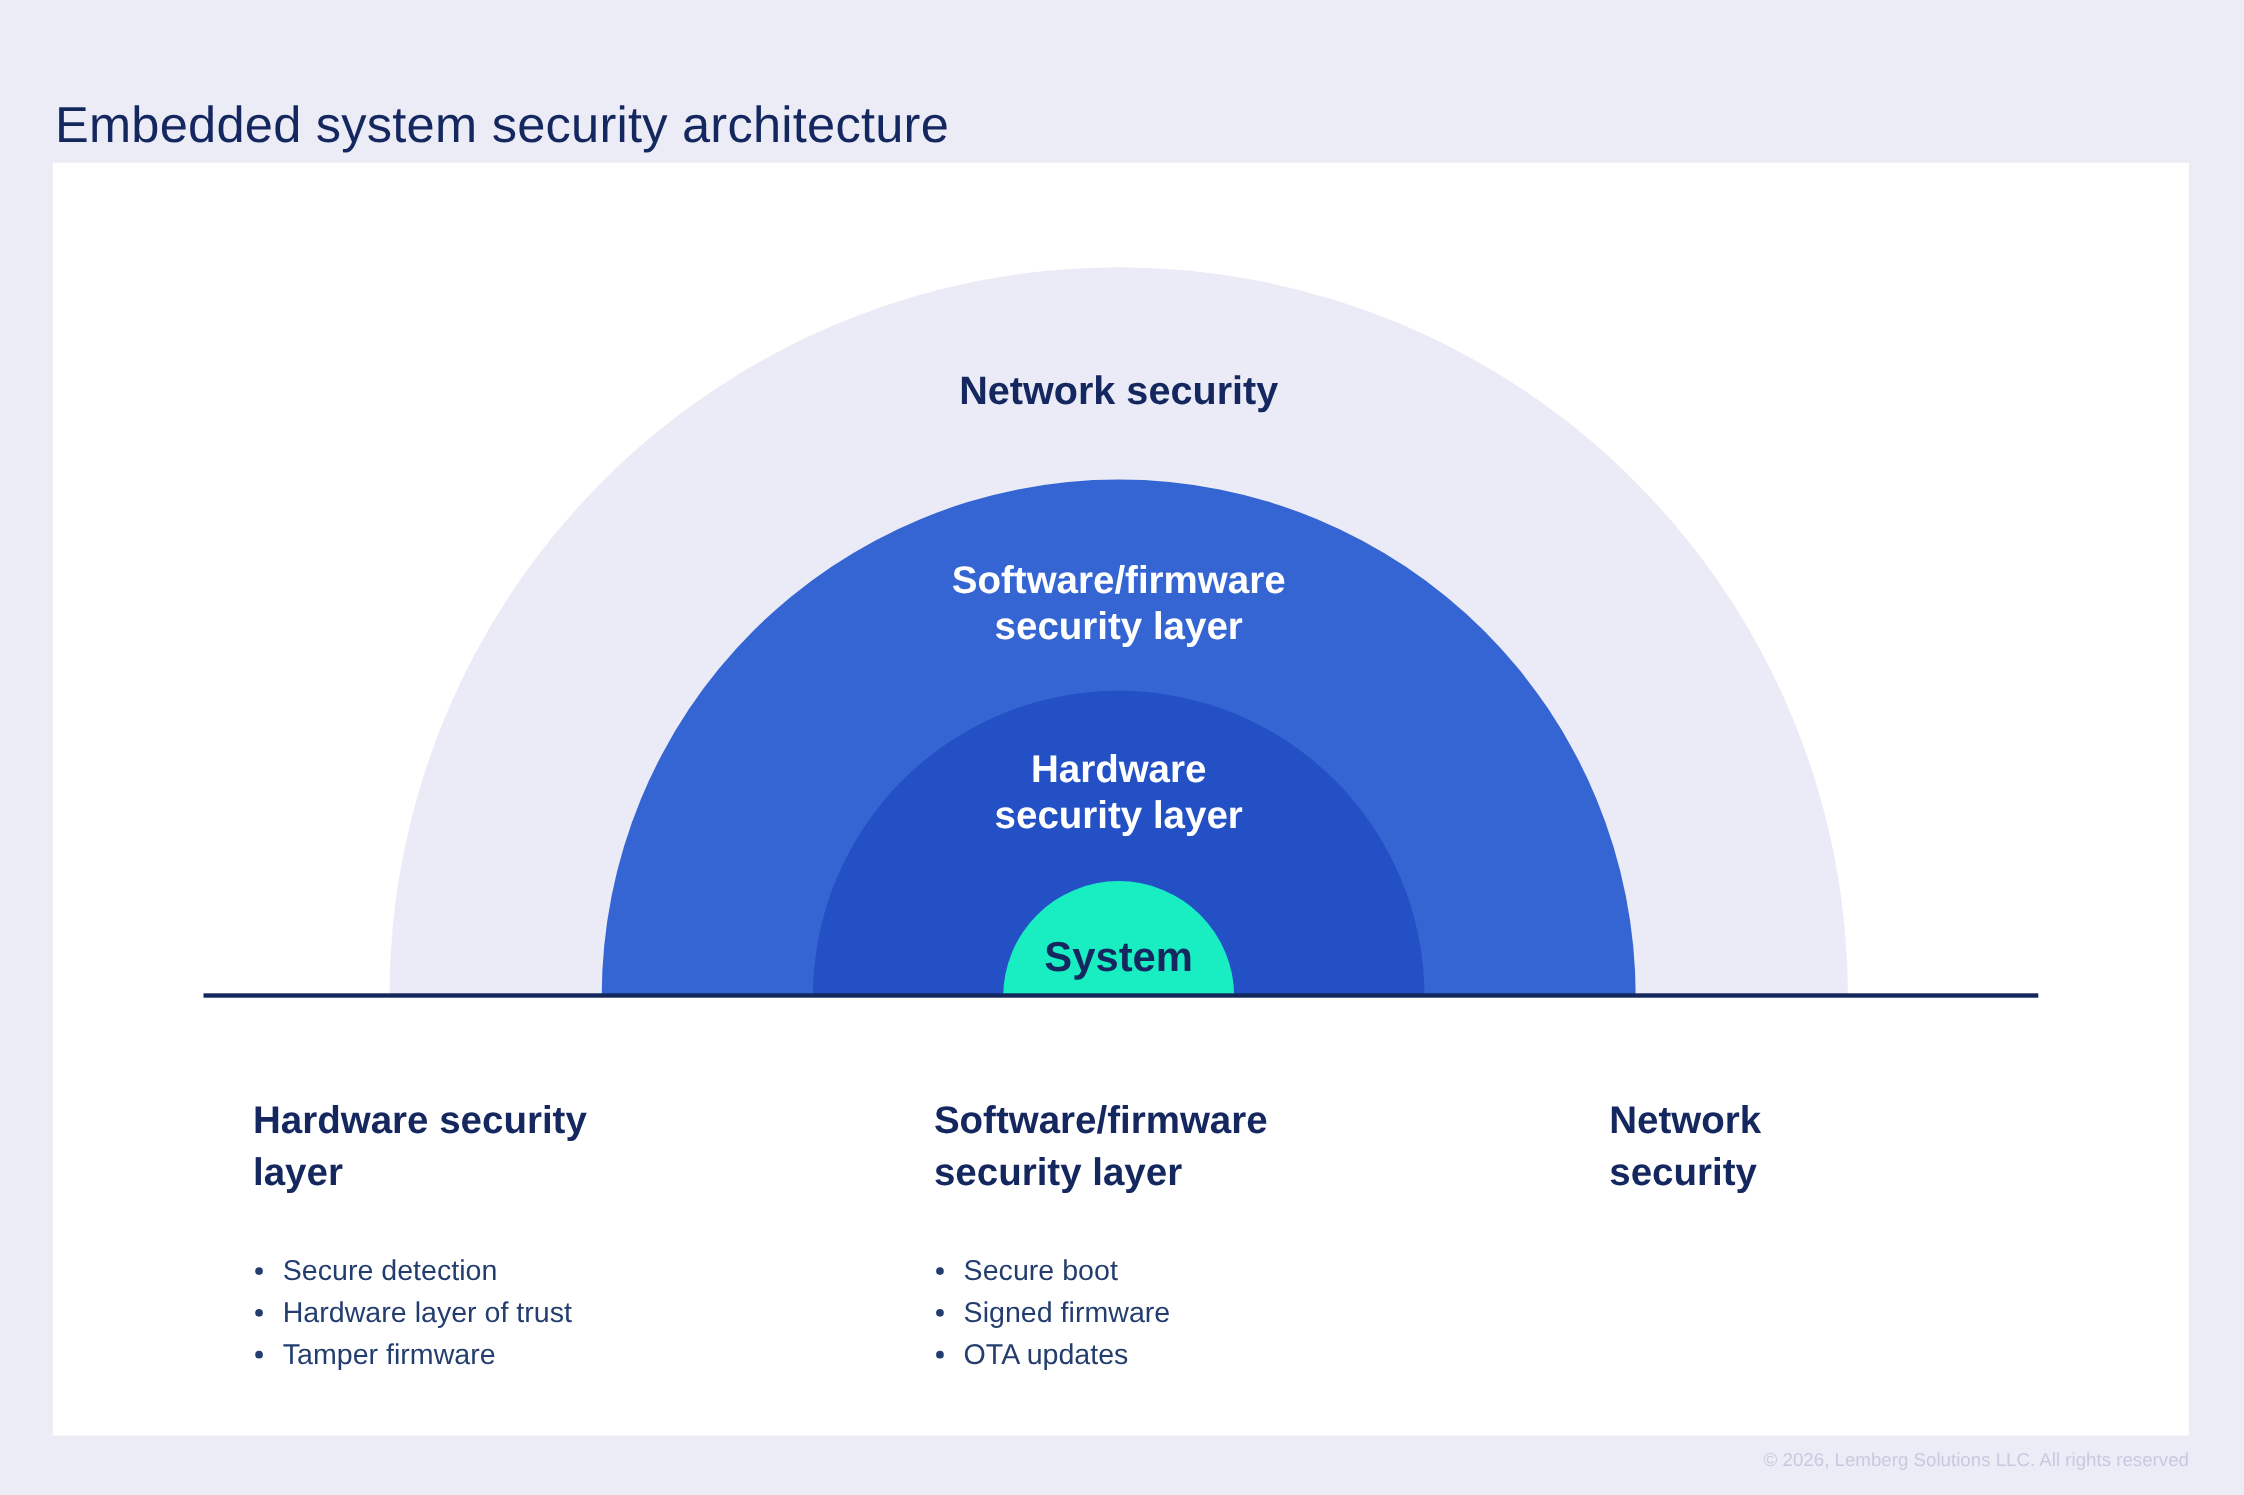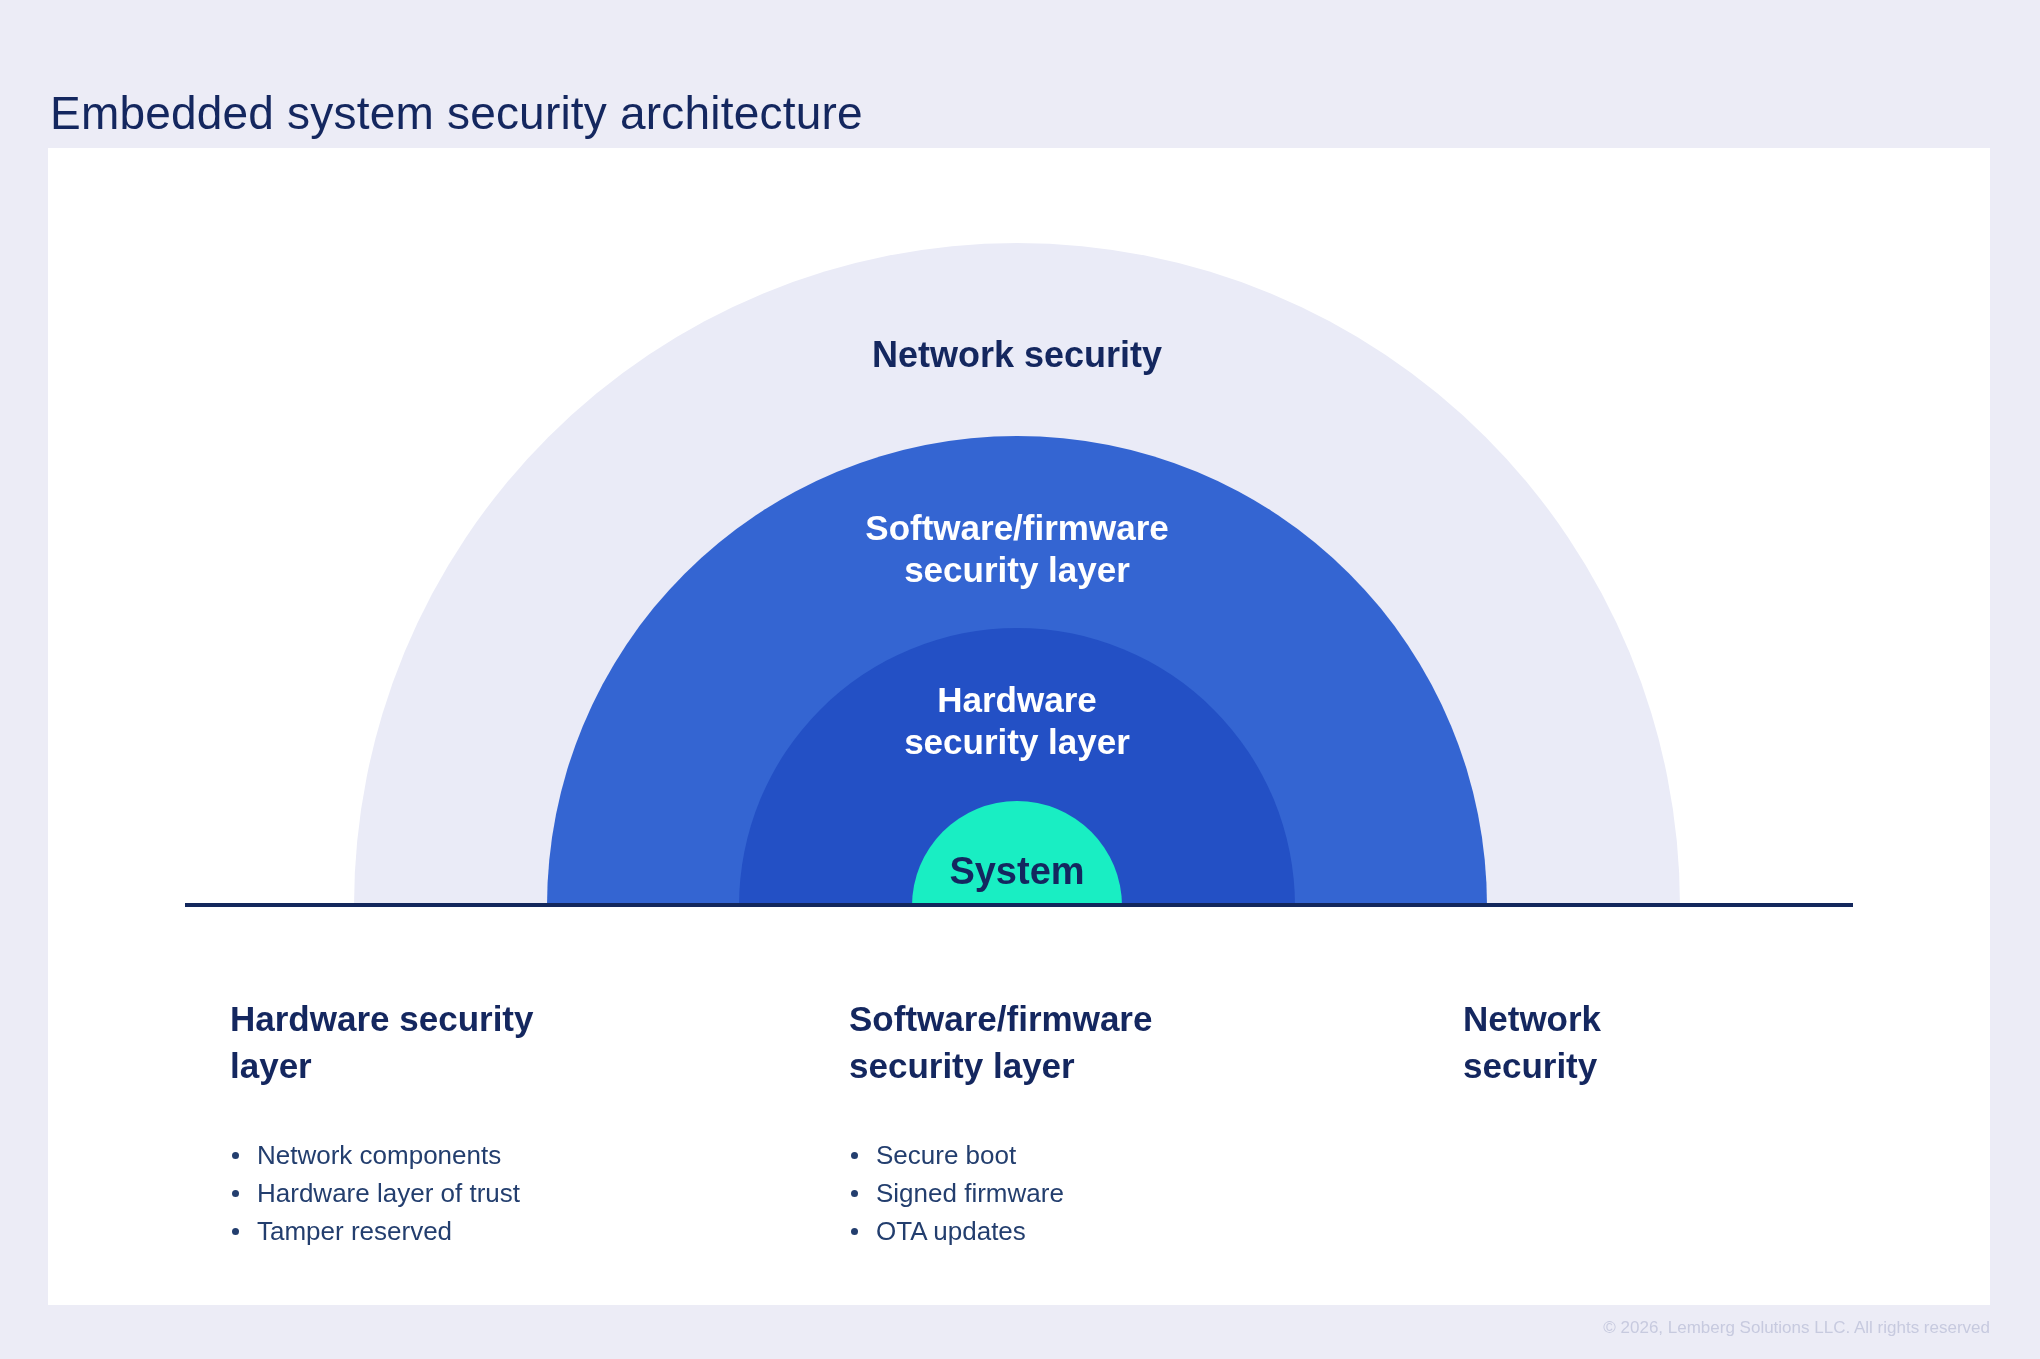--- a/index.html
+++ b/index.html
@@ -79,29 +79,29 @@
 <div class="arc-label lbl-hardware">Hardware security layer</div>
 <div class="arc-label lbl-system">System</div>
 
 <div class="baseline"></div>
 
 <div class="legend-col col-1">
   <h2 class="legend-heading">Hardware security layer</h2>
   <ul class="legend-list">
     <li class="legend-item">
       <span class="bullet-dot"></span>
-      <span>Network components</span>
+      <span>Secure detection</span>
     </li>
     <li class="legend-item">
       <span class="bullet-dot"></span>
       <span>Hardware layer of trust</span>
     </li>
     <li class="legend-item">
       <span class="bullet-dot"></span>
-      <span>Tamper reserved</span>
+      <span>Tamper firmware</span>
     </li>
   </ul>
 </div>
 
 <div class="legend-col col-2">
   <h2 class="legend-heading">Software/firmware security layer</h2>
   <ul class="legend-list">
     <li class="legend-item">
       <span class="bullet-dot"></span>
       <span>Secure boot</span>

